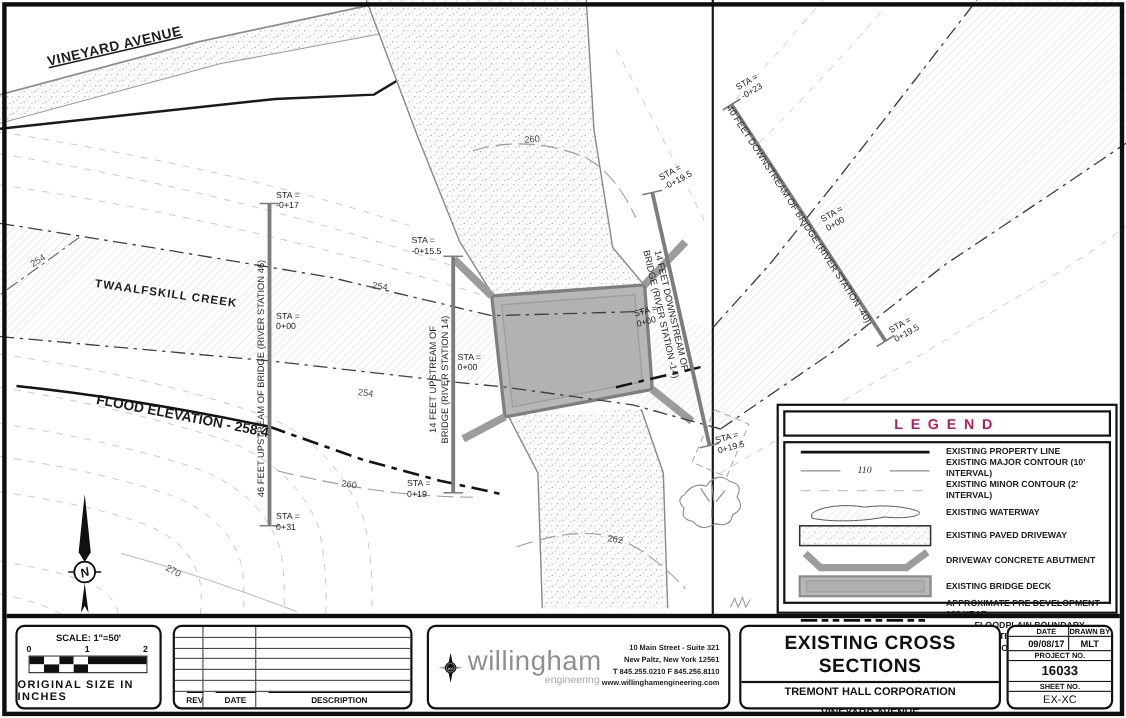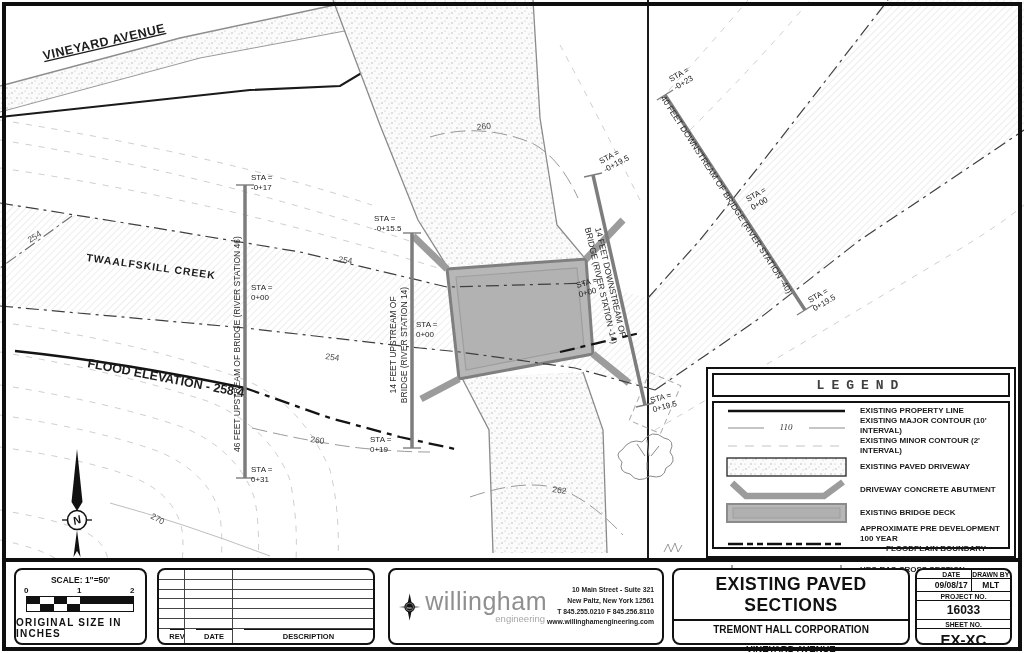--- a/index.html
+++ b/index.html
@@ -39,24 +39,24 @@
   .tb-loc1{font-size:9.5px;font-weight:700;margin-top:8px;}
   
   #info-box{left:915px;width:97px;display:flex;flex-direction:column;color:#111;}
   .ib-row{display:flex;border-bottom:1.5px solid #111;}
   .ib-row:last-child{border-bottom:none;}
   .ib-cell{flex:1;text-align:center;}
   .ib-h{font-size:6.8px;font-weight:700;padding-top:1px;}
   .ib-v{font-size:8.5px;font-weight:700;padding:1px 0;}
   .ib-vr{border-right:1.5px solid #111;padding-left:15px;}
   .ib-proj{font-size:12px;font-weight:700;padding:2px 0;}
-  .ib-sheet{font-size:15px;font-weight:700;padding:2px 0;}
+  .ib-sheet{font-size:10px;font-weight:400;padding:2px 0;}
   
   #legend{left:706px;top:367px;width:310px;height:191px;border:2px solid #111;background:#fff;z-index:20;box-sizing:border-box;padding:4px;}
-  .lg-title{border:2px solid #111;text-align:center;font-size:13px;font-weight:700;letter-spacing:7px;padding:3px 0 2px 0;color:#404040;font-family:Liberation Mono, monospace;}
+  .lg-title{border:2px solid #111;text-align:center;font-size:13px;font-weight:700;letter-spacing:7px;padding:3px 0 2px 0;color:#be185d;}
   .lg-items{border:2px solid #111;margin-top:4px;height:148px;box-sizing:border-box;padding:3px 6px;display:flex;flex-direction:column;justify-content:space-between;}
   .lg-row{display:flex;align-items:center;}
   .lg-sym{width:132px;flex:none;display:flex;justify-content:center;}
   .lg-lab{font-size:8px;font-weight:700;color:#1a1a1a;line-height:1.25;padding-left:8px;}
   .lg-lab2{padding-left:26px;}
 </style>
 </head>
 <body>
 
 <div id="sheet">
@@ -295,20 +295,28 @@
       <div class="lg-row">
         <span class="lg-sym">
           <svg width="125" height="8">
               <line x1="4" y1="4" x2="121" y2="4" stroke="#c3c3c3" stroke-width="1.2" stroke-dasharray="9 8"></line>
             </svg>
           </span>
         <span class="lg-lab">EXISTING MINOR CONTOUR (2' INTERVAL)</span>
       </div>
       <div class="lg-row">
         <span class="lg-sym">
+          <svg width="125" height="20">
+            <path d="M14,11 C22,4 45,2 62,5 C85,2 104,6 111,9 C116,13 99,16 80,14 C56,19 26,18 14,15 Z" fill="url(#hatch)" stroke="#555" stroke-width="0.9"></path>
+          </svg>
+          </span>
+        <span class="lg-lab">EXISTING WATERWAY</span>
+      </div>
+      <div class="lg-row">
+        <span class="lg-sym">
           <svg width="125" height="22">
               <rect x="3" y="2" width="119" height="18" fill="url(#stipple)" stroke="#333" stroke-width="1.4"></rect>
             </svg>
           </span>
         <span class="lg-lab">EXISTING PAVED DRIVEWAY</span>
       </div>
       <div class="lg-row">
         <span class="lg-sym">
           <svg width="125" height="24">
               <path d="M8,5 L22,18 L100,18 L119,4" fill="none" stroke="#9c9c9c" stroke-width="6.5"></path>
@@ -419,21 +427,21 @@
     </div>
     <div class="firm-addr">
       <div>10 Main Street - Suite 321</div>
       <div>New Paltz, New York 12561</div>
       <div>T 845.255.0210  F 845.256.8110</div>
       <div>www.willinghamengineering.com</div>
     </div>
   </div>
 
   <div id="title-box" class="tbox">
-    <div class="tb-title">EXISTING PAVED SECTIONS</div>
+    <div class="tb-title">EXISTING CROSS SECTIONS</div>
     <div class="tb-rule"></div>
     <div class="tb-client">TREMONT HALL CORPORATION</div>
     <div class="tb-loc1">VINEYARD AVENUE</div>
 
   </div>
 
   <div id="info-box" class="tbox">
     <div class="ib-row">
       <div class="ib-cell ib-h ib-vr">DATE</div>
       <div class="ib-cell ib-h">DRAWN BY</div>

